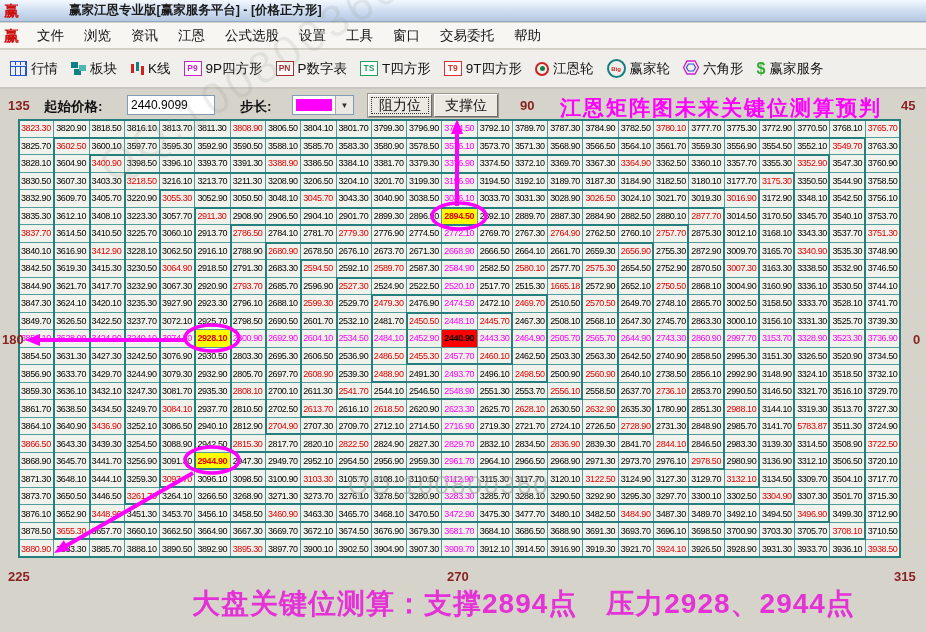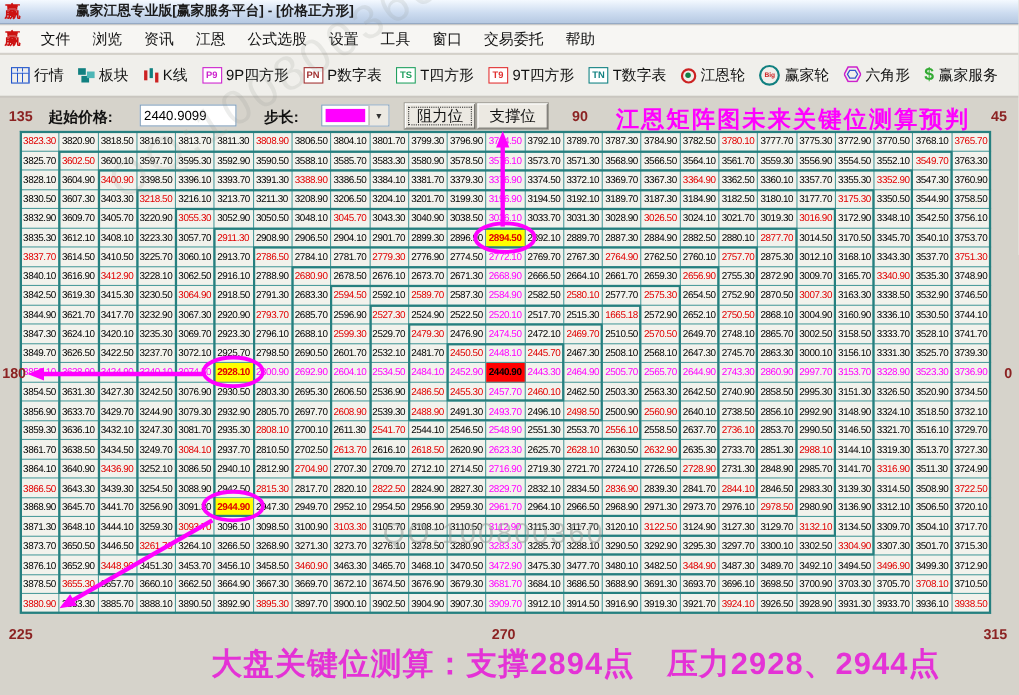--- a/index.html
+++ b/index.html
@@ -84,24 +84,20 @@
       <span class="badge" style="color: rgb(160, 48, 48); border-color: rgb(160, 48, 48);">PN</span>
       <span>P数字表</span>
     </span>
     <span class="tb-item">
       <span class="badge" style="color: rgb(34, 160, 96); border-color: rgb(34, 160, 96);">TS</span>
       <span>T四方形</span>
     </span>
     <span class="tb-item">
       <span class="badge" style="color: rgb(224, 48, 48); border-color: rgb(224, 48, 48);">T9</span>
       <span>9T四方形</span>
-    </span>
-    <span class="tb-item">
-      <span class="badge" style="color: rgb(17, 128, 128); border-color: rgb(17, 128, 128);">TN</span>
-      <span>T数字表</span>
     </span>
     <span class="tb-item">
       <span style="width: 14px; height: 14px; border: 2px solid rgb(204, 34, 34); border-radius: 50%; box-sizing: border-box; display: inline-flex; align-items: center; justify-content: center;">
         <span style="width: 5px; height: 5px; border-radius: 50%; background: rgb(17, 128, 68);"></span>
       </span>
       <span>江恩轮</span>
     </span>
     <span class="tb-item">
       <span style="width: 15px; height: 15px; border: 2px solid rgb(17, 128, 128); border-radius: 50%; font-size: 6px; color: rgb(204, 34, 34); display: inline-flex; align-items: center; justify-content: center; font-weight: bold;">Big</span>
       <span>赢家轮</span>
@@ -381,21 +377,21 @@
     <div class="cell">2868.10</div>
     <div class="cell">3004.90</div>
     <div class="cell">3160.90</div>
     <div class="cell">3336.10</div>
     <div class="cell">3530.50</div>
     <div class="cell">3744.10</div>
     <div class="cell">3847.30</div>
     <div class="cell">3624.10</div>
     <div class="cell">3420.10</div>
     <div class="cell">3235.30</div>
-    <div class="cell">3069.70</div>
+    <div class="cell">3927.90</div>
     <div class="cell">2923.30</div>
     <div class="cell">2796.10</div>
     <div class="cell">2688.10</div>
     <div class="cell c-diag">2599.30</div>
     <div class="cell">2529.70</div>
     <div class="cell c-diag">2479.30</div>
     <div class="cell">2476.90</div>
     <div class="cell c-card">2474.50</div>
     <div class="cell">2472.10</div>
     <div class="cell c-diag">2469.70</div>
@@ -545,21 +541,21 @@
     <div class="cell c-diag">2613.70</div>
     <div class="cell">2616.10</div>
     <div class="cell c-diag">2618.50</div>
     <div class="cell">2620.90</div>
     <div class="cell c-card">2623.30</div>
     <div class="cell">2625.70</div>
     <div class="cell c-diag">2628.10</div>
     <div class="cell">2630.50</div>
     <div class="cell c-diag">2632.90</div>
     <div class="cell">2635.30</div>
-    <div class="cell">2733.70</div>
+    <div class="cell">1780.90</div>
     <div class="cell">2851.30</div>
     <div class="cell c-diag">2988.10</div>
     <div class="cell">3144.10</div>
     <div class="cell">3319.30</div>
     <div class="cell">3513.70</div>
     <div class="cell">3727.30</div>
     <div class="cell">3864.10</div>
     <div class="cell">3640.90</div>
     <div class="cell c-diag">3436.90</div>
     <div class="cell">3252.10</div>
@@ -574,21 +570,21 @@
     <div class="cell c-card">2716.90</div>
     <div class="cell">2719.30</div>
     <div class="cell">2721.70</div>
     <div class="cell">2724.10</div>
     <div class="cell">2726.50</div>
     <div class="cell c-diag">2728.90</div>
     <div class="cell">2731.30</div>
     <div class="cell">2848.90</div>
     <div class="cell">2985.70</div>
     <div class="cell">3141.70</div>
-    <div class="cell c-diag">3316.90</div>
+    <div class="cell c-diag">5783.87</div>
     <div class="cell">3511.30</div>
     <div class="cell">3724.90</div>
     <div class="cell c-diag">3866.50</div>
     <div class="cell">3643.30</div>
     <div class="cell">3439.30</div>
     <div class="cell">3254.50</div>
     <div class="cell">3088.90</div>
     <div class="cell">2942.50</div>
     <div class="cell c-diag">2815.30</div>
     <div class="cell">2817.70</div>

